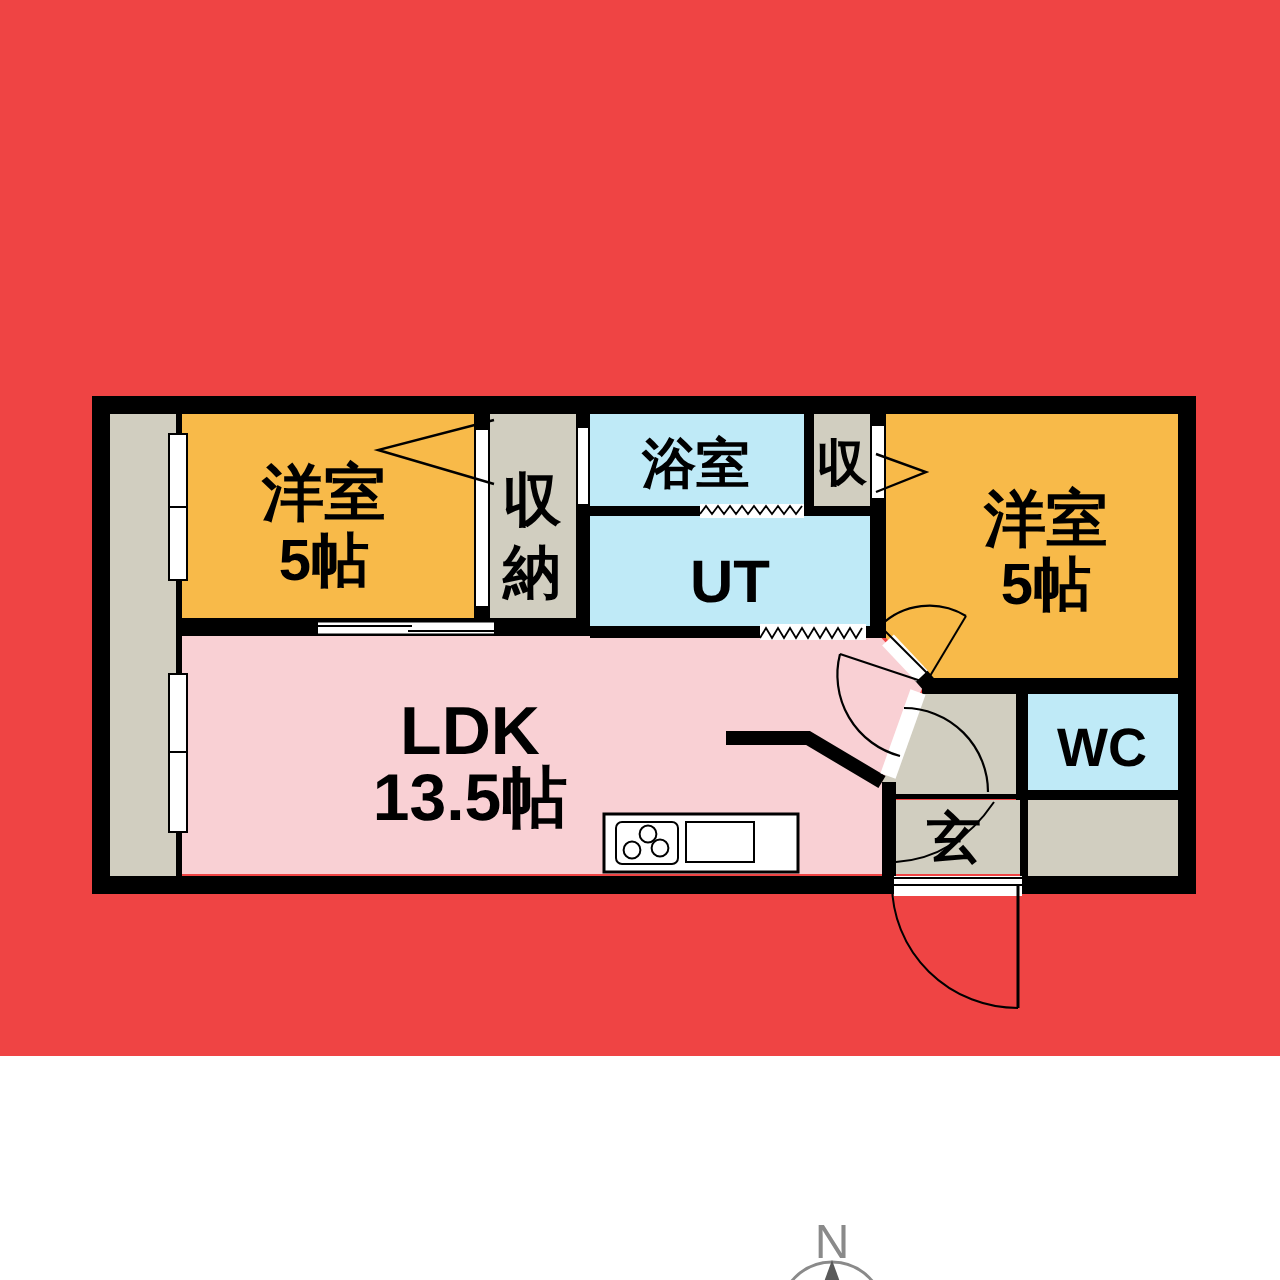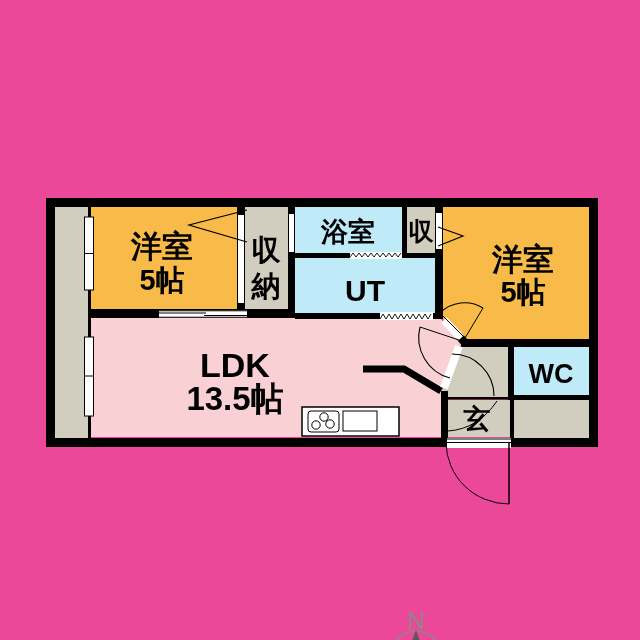--- a/index.html
+++ b/index.html
@@ -1,16 +1,16 @@
 <!DOCTYPE html>
 <html><head>
 <meta charset="utf-8">
 <style>
   html,body{margin:0;padding:0;background:#ffffff;width:640px;height:640px;overflow:hidden;}
-  .canvas{width:640px;height:640px;position:relative;background:#ec4899;}
+  .canvas{width:640px;height:528px;position:relative;background:#ef4444;}
   svg{display:block;}
   .lbl{font-family:"Liberation Sans",sans-serif;font-weight:bold;fill:#000;text-anchor:middle;}
   .lbl-gray{font-family:"Liberation Sans",sans-serif;fill:#8a8a8a;text-anchor:middle;}
   .wall{fill:#000;}
   .thin{stroke:#000;fill:none;}
 </style>
 </head>
 <body>
 
 <div class="canvas">

